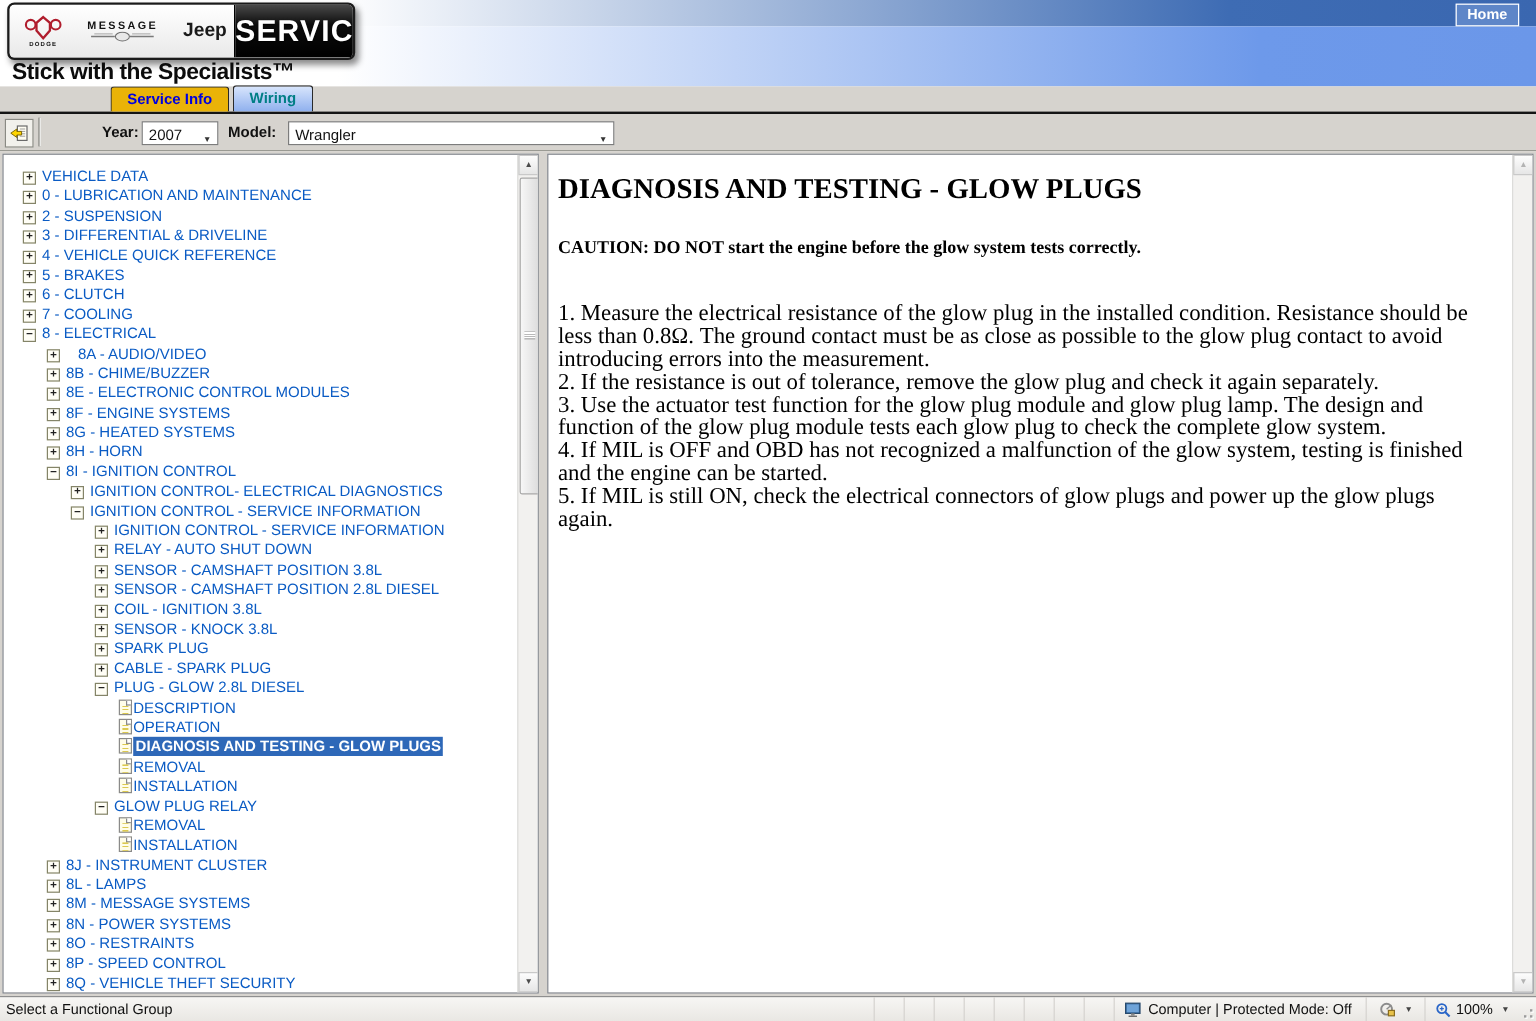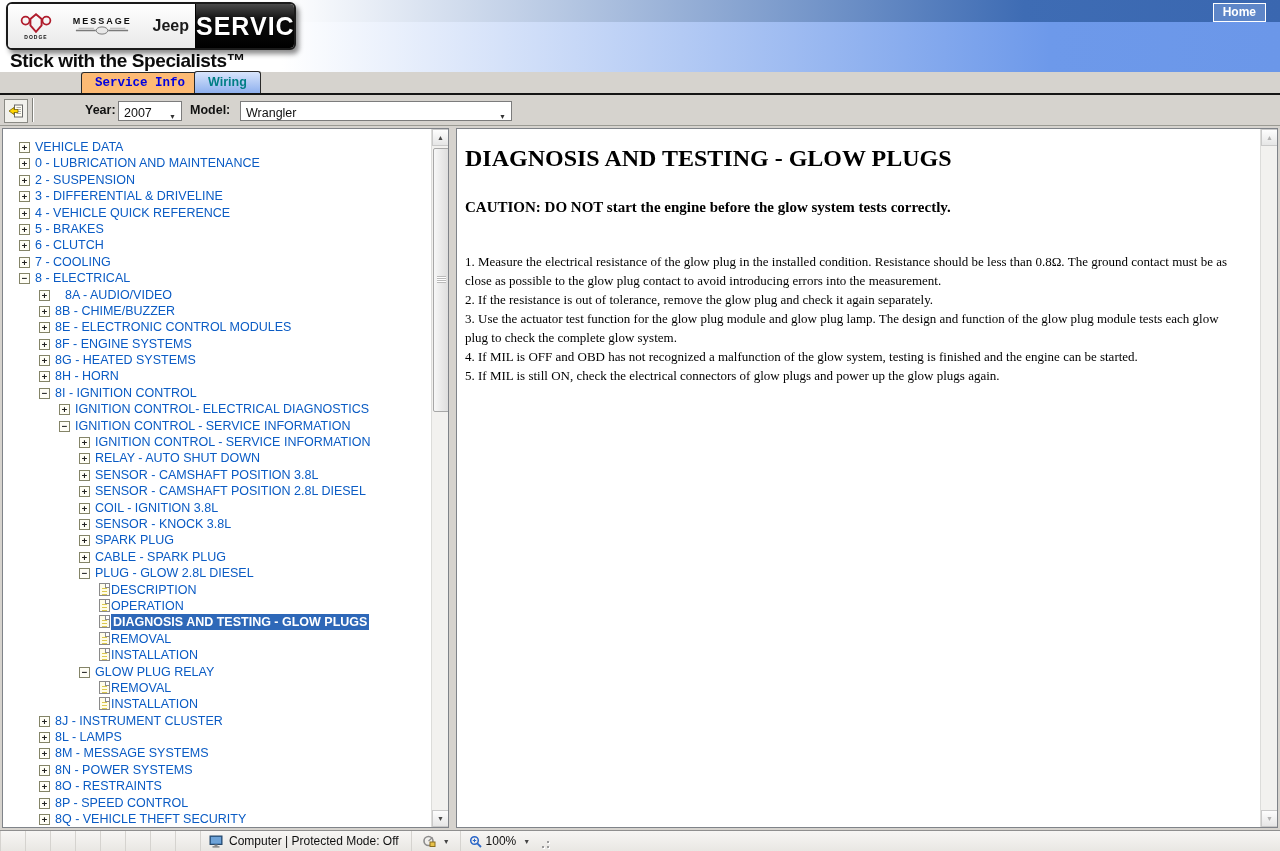--- a/index.html
+++ b/index.html
@@ -32,21 +32,21 @@
                 text-shadow:0 1px 1px #000;}
   .tagline{position:absolute;top:50px;left:10px;font-size:19px;font-weight:bold;
            letter-spacing:-0.4px;color:#0c0c0c;}
 
   
   .tabstrip{position:absolute;top:72px;left:0;width:1280px;height:23px;
             background:#d6d3ce;border-bottom:2px solid #141414;box-sizing:border-box;}
   .tab{position:absolute;bottom:0;height:20px;line-height:20px;padding:0 13px;
        font-size:12.5px;font-weight:bold;border:1px solid #2a2a2a;border-bottom:none;
        border-radius:3px 3px 0 0;cursor:pointer;}
-  .tab-service{left:81px;background:#fdba74;color:#0000e0;font-family:Liberation Mono, monospace;}
+  .tab-service{left:92px;background:#eab308;color:#0000e0;}
   .tab-wiring{left:194px;height:21px;line-height:21px;
               background:linear-gradient(#d8e5fc,#8fb0ee);color:#007e85;}
 
   
   .toolbar{position:absolute;top:95px;left:0;width:1280px;height:31px;background:#d6d3ce;
            border-bottom:1px solid #9a9a93;box-sizing:border-box;}
   .tool-btn{position:absolute;top:4px;left:4px;width:22px;height:22px;background:#f2f1ec;
             border:1px solid #8a8a84;display:flex;align-items:center;justify-content:center;cursor:pointer;}
   .tool-sep{position:absolute;top:3px;left:32px;width:1px;height:24px;background:#82827c;
             border-right:1px solid #fff;}
@@ -93,21 +93,21 @@
   .sbtn.dis{color:#b3b3b3;}
   .sthumb{position:absolute;left:1px;width:15px;top:19px;height:262px;border:1px solid #a7a7a7;
           border-radius:2px;background:linear-gradient(to right,#f7f7f7,#dcdcdc);cursor:pointer;}
   .sthumb::after{content:"";position:absolute;left:3px;right:3px;top:50%;margin-top:-4px;height:7px;
           background:repeating-linear-gradient(to bottom,#b9b9b9 0,#b9b9b9 1px,#fff 1px,#fff 2px);}
 
   
   .doc-body{padding:12px 30px 0 8px;font-family:"Liberation Serif",serif;color:#000;}
   .doc-title{font-size:24px;font-weight:bold;margin:4px 0 0 0;}
   .doc-caution{font-size:15px;font-weight:bold;margin-top:27px;max-width:780px;}
-  .doc-steps{margin-top:36px;font-size:13px;line-height:19px;max-width:778px;}
+  .doc-steps{margin-top:36px;font-size:19px;line-height:19px;max-width:778px;}
   .doc-step{margin:0;}
 
   
   .statusbar{position:absolute;bottom:0;left:0;width:1280px;height:21px;
              background:linear-gradient(#f7f6f4,#e9e7e3);border-top:1px solid #8f8f8f;
              box-sizing:border-box;display:flex;align-items:center;font-size:12px;color:#101010;}
   .sb-left{flex:1;padding-left:5px;}
   .sb-cell{height:100%;display:flex;align-items:center;border-left:1px solid #d5d3cf;box-sizing:border-box;}
   .sb-spacer{width:25px;}
   .sb-computer{padding:0 12px 0 8px;gap:5px;}
@@ -251,20 +251,21 @@
           </div>
       </div>
       <div class="sbar">
         <div class="sbtn up dis">▲</div>
         <div class="sbtn down dis">▼</div>
       </div>
     </div>
   </div>
 
   <div class="statusbar">
+    <div class="sb-left">Select a Functional Group</div>
     <div class="sb-cell sb-spacer"></div>
     <div class="sb-cell sb-spacer"></div>
     <div class="sb-cell sb-spacer"></div>
     <div class="sb-cell sb-spacer"></div>
     <div class="sb-cell sb-spacer"></div>
     <div class="sb-cell sb-spacer"></div>
     <div class="sb-cell sb-spacer"></div>
     <div class="sb-cell sb-spacer"></div>
     <div class="sb-cell sb-computer">
       <svg width="15" height="13" viewBox="0 0 15 13">

